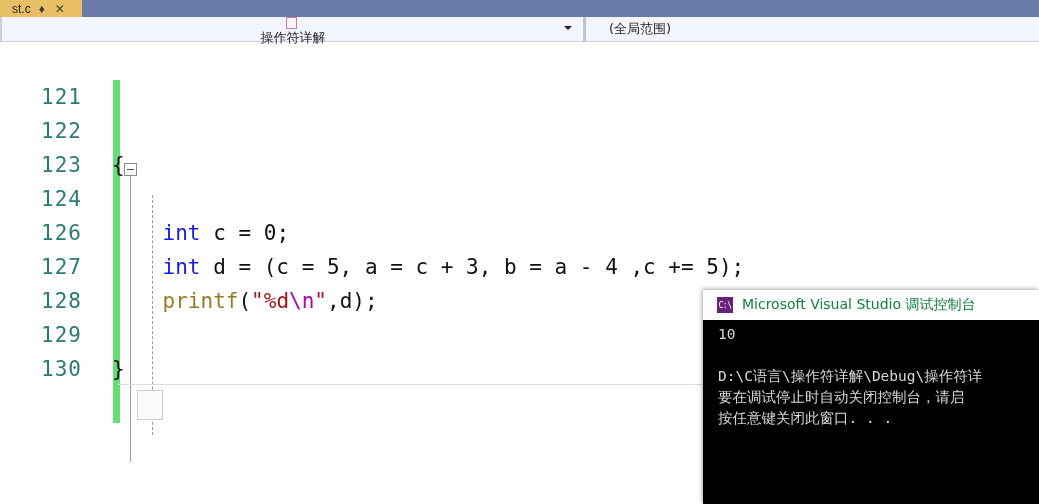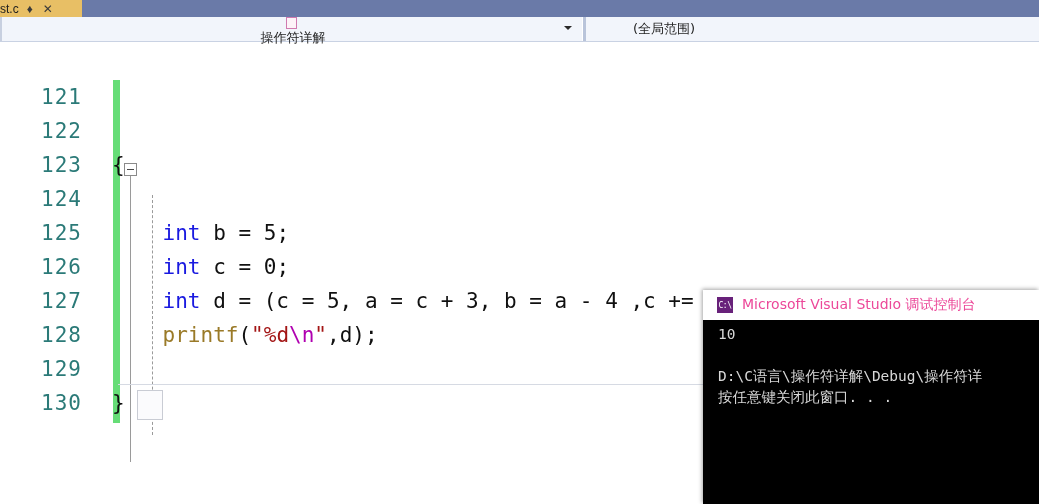--- a/index.html
+++ b/index.html
@@ -19,21 +19,21 @@
   .tabstrip {
     position: absolute; left: 0; top: 0;
     width: 1039px; height: 17px;
     background: #6a7aa8;
   }
   .tab-active {
     position: absolute; left: 0; top: 0;
     height: 17px; width: 82px;
     background: #e8bf65;
     display: flex; align-items: center;
-    padding-left: 0px;
+    padding-left: 12px;
     box-sizing: border-box;
   }
   .tab-title {
     font-size: 12px;
     color: #1e1e1e;
     font-family: "Liberation Sans", sans-serif;
     margin-left: 0px;
     letter-spacing: 0px;
     white-space: nowrap;
   }
@@ -96,21 +96,20 @@
     position: absolute; left: 583px; top: 0;
     width: 3px; height: 24px;
     background: #b9c4da;
   }
   .nav-right {
     position: absolute; left: 586px; top: 0;
     width: 453px; height: 24px;
     background: #f2f5fb;
     display: flex; align-items: center;
     box-sizing: border-box;
-    padding-left: 24px;
   }
   .nav-right-text {
     font-size: 13px;
     color: #1f1f1f;
     margin-left: 23px;
     white-space: nowrap;
     font-family: "DejaVu Sans", sans-serif;
   }
 
   
@@ -232,21 +231,21 @@
     background: #68217a;
     color: #ffffff;
     font-size: 8px;
     font-family: "DejaVu Sans Mono", monospace;
     display: flex; align-items: center; justify-content: center;
     flex: 0 0 auto;
     letter-spacing: -0.5px;
   }
   .console-title {
     font-size: 14px;
-    color: #ec4899;
+    color: #15803d;
     margin-left: 9px;
     white-space: nowrap;
     font-family: "DejaVu Sans", sans-serif;
   }
   .console-body {
     position: absolute; left: 0; top: 30px;
     width: 336px; height: 184px;
     background: #000000;
     padding: 4px 0 0 15px;
     box-sizing: border-box;
@@ -303,24 +302,20 @@
           <div class="lineno">122</div>
         </div>
         <div class="row">
           <div class="lineno">123</div>
           <div class="code"><span class="punc">{</span></div>
         </div>
         <div class="row">
           <div class="lineno">124</div>
         </div>
         <div class="row">
-          <div class="lineno">125</div>
-          <div class="code"><span class="punc">    </span><span class="kw">int</span><span class="punc"> b = </span><span class="num">5</span><span class="punc">;</span></div>
-        </div>
-        <div class="row">
           <div class="lineno">126</div>
           <div class="code"><span class="punc">    </span><span class="kw">int</span><span class="punc"> c = </span><span class="num">0</span><span class="punc">;</span></div>
         </div>
         <div class="row">
           <div class="lineno">127</div>
           <div class="code"><span class="punc">    </span><span class="kw">int</span><span class="punc"> d = (c = </span><span class="num">5</span><span class="punc">, a = c + </span><span class="num">3</span><span class="punc">, b = a - </span><span class="num">4</span><span class="punc"> ,c += </span><span class="num">5</span><span class="punc">);</span></div>
         </div>
         <div class="row">
           <div class="lineno">128</div>
           <div class="code"><span class="punc">    </span><span class="fn">printf</span><span class="punc">(</span><span class="str">"%d</span><span class="esc">\n</span><span class="str">"</span><span class="punc">,d);</span></div>
@@ -338,17 +333,18 @@
 
   <div class="console">
     <div class="console-titlebar">
       <span class="console-icon">C:\</span>
       <span class="console-title">Microsoft Visual Studio 调试控制台</span>
     </div>
     <div class="console-body" id="console-body">
         <div class="console-line">10</div>
         <div class="console-line console-blank"></div>
         <div class="console-line">D:\C语言\操作符详解\Debug\操作符详</div>
+        <div class="console-line">要在调试停止时自动关闭控制台，请启</div>
         <div class="console-line">按任意键关闭此窗口. . .</div>
       </div>
   </div>
 
 </div>
 
 </body></html>

